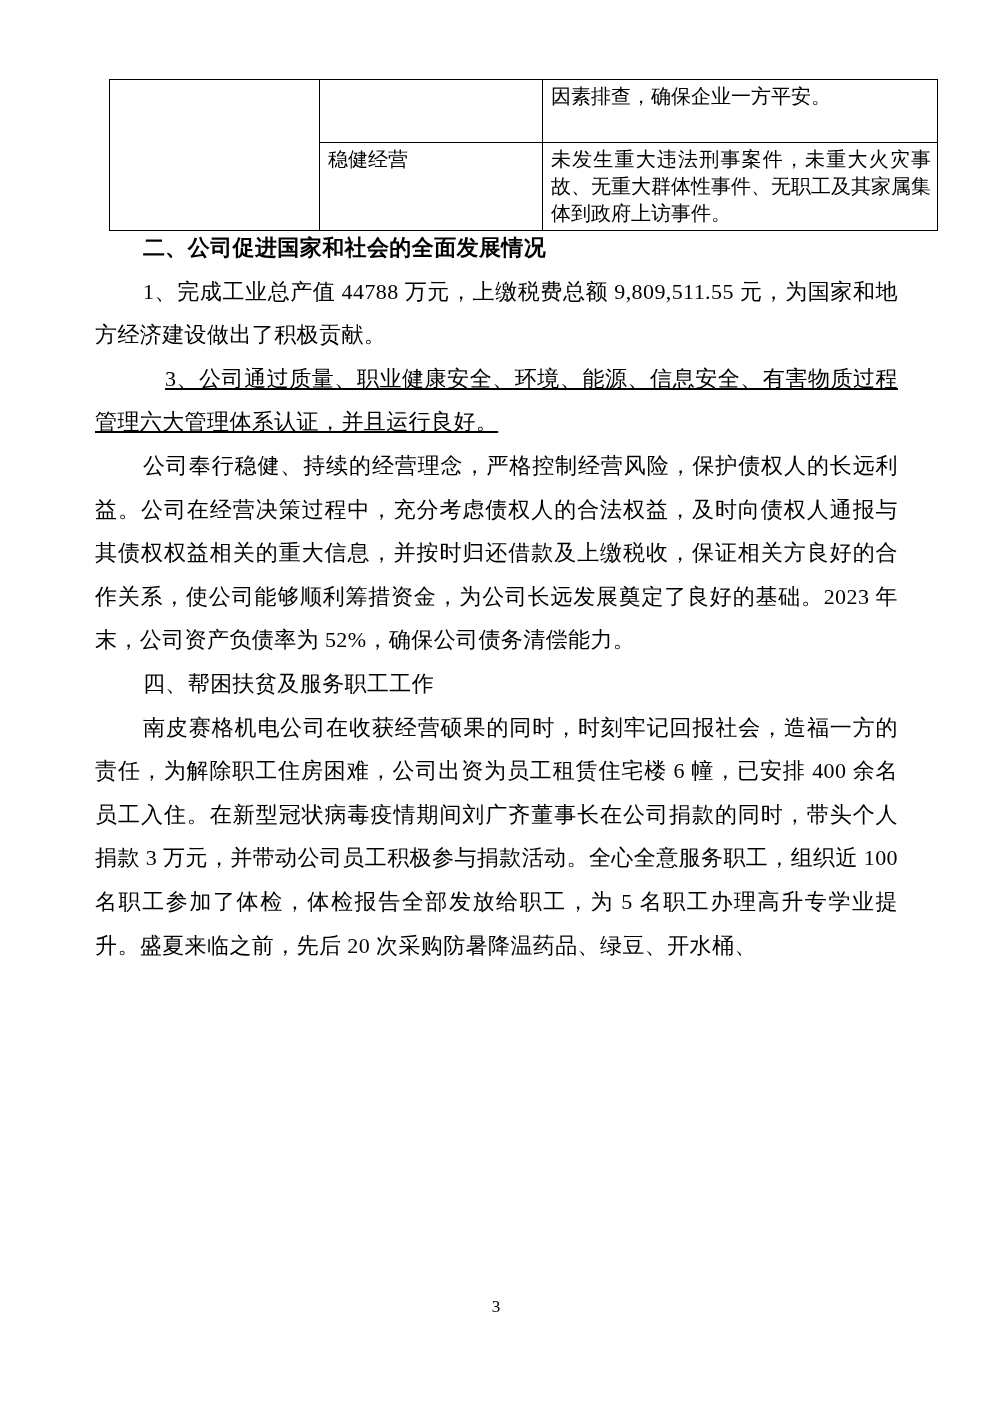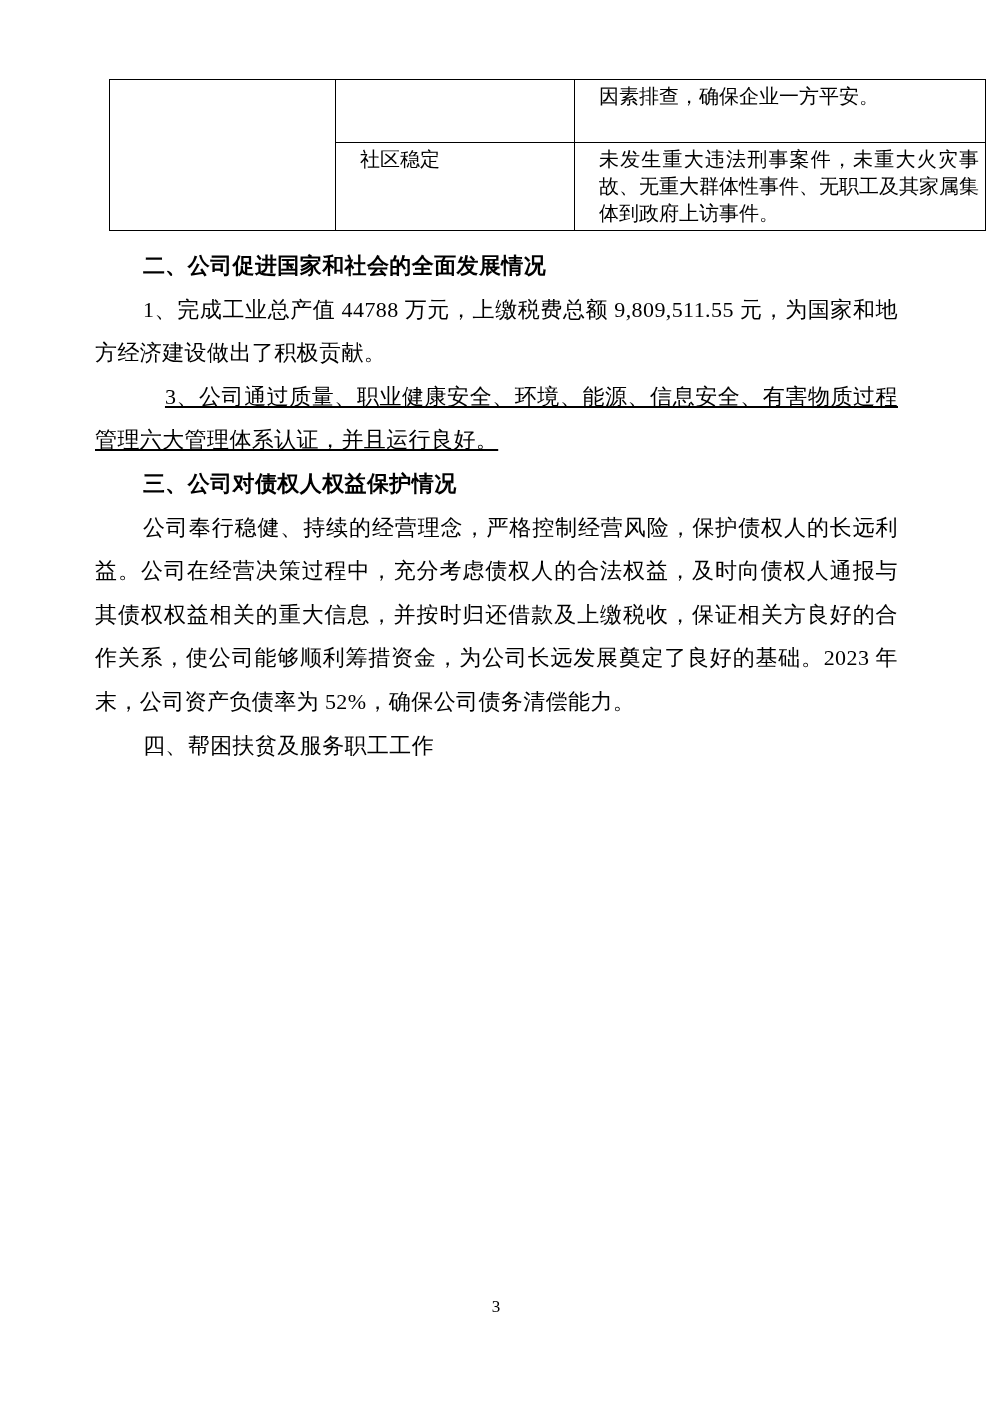--- a/index.html
+++ b/index.html
@@ -14,33 +14,33 @@
 
   
   table.doc-table {
     position:absolute; left:109px; top:79px;
     border-collapse:collapse; table-layout:fixed;
     font-size:20px;
   }
   table.doc-table td {
     border:1.5px solid #000;
     vertical-align:top;
-    padding:3px 6px 3px 24px;
+    padding:3px 6px 3px 8px;
     line-height:27px;
     text-align:justify;
   }
   td.spanner { width:195px; }
   td.label-col { width:208px; vertical-align:middle; }
   td.content-col { width:380px; }
   tr.row-1 { height:63px; }
   tr.row-2 { height:77px; }
 
   
   .content {
-    position:absolute; left:95px; top:244px; width:803px;
+    position:absolute; left:95px; top:226px; width:803px;
   }
   .content p {
     margin:0;
     font-size:22px;
     line-height:43.6px;
     text-align:justify;
     letter-spacing:0.4px;
   }
   .indent-2 { text-indent:2.18em; }
   .indent-3 { text-indent:3.18em;text-decoration:underline; }
@@ -63,30 +63,30 @@
 <div class="page">
 
   <table class="doc-table">
     <tbody>
         <tr class="row-1">
       <td class="spanner" rowspan="2"></td>
       <td class="label-col"></td>
       <td class="content-col">因素排查，确保企业一方平安。</td>
     </tr>
     <tr class="row-2">
-      <td class="label-col">社区稳定</td>
+      <td class="label-col">稳健经营</td>
       <td class="content-col">未发生重大违法刑事案件，未重大火灾事故、无重大群体性事件、无职工及其家属集体到政府上访事件。</td>
     </tr>
   </tbody>
     </table>
 
   <div class="content">
     <p class="heading-bold indent-2">二、公司促进国家和社会的全面发展情况</p>
     <p class="indent-2">1、完成工业总产值 44788 万元，上缴税费总额 9,809,511.55 元，为国家和地方经济建设做出了积极贡献。</p>
     <p class="indent-3">3、公司通过质量、职业健康安全、环境、能源、信息安全、有害物质过程管理六大管理体系认证，并且运行良好。</p>
-    <p class="heading-bold indent-2">三、公司对债权人权益保护情况</p>
     <p class="indent-2">公司奉行稳健、持续的经营理念，严格控制经营风险，保护债权人的长远利益。公司在经营决策过程中，充分考虑债权人的合法权益，及时向债权人通报与其债权权益相关的重大信息，并按时归还借款及上缴税收，保证相关方良好的合作关系，使公司能够顺利筹措资金，为公司长远发展奠定了良好的基础。2023 年末，公司资产负债率为 52%，确保公司债务清偿能力。</p>
     <p class="indent-2">四、帮困扶贫及服务职工工作</p>
+    <p class="indent-2">南皮赛格机电公司在收获经营硕果的同时，时刻牢记回报社会，造福一方的责任，为解除职工住房困难，公司出资为员工租赁住宅楼 6 幢，已安排 400 余名员工入住。在新型冠状病毒疫情期间刘广齐董事长在公司捐款的同时，带头个人捐款 3 万元，并带动公司员工积极参与捐款活动。全心全意服务职工，组织近 100 名职工参加了体检，体检报告全部发放给职工，为 5 名职工办理高升专学业提升。盛夏来临之前，先后 20 次采购防暑降温药品、绿豆、开水桶、</p>
   </div>
 
   <div class="page-number">3</div>
 
 </div>
 
 </body></html>

